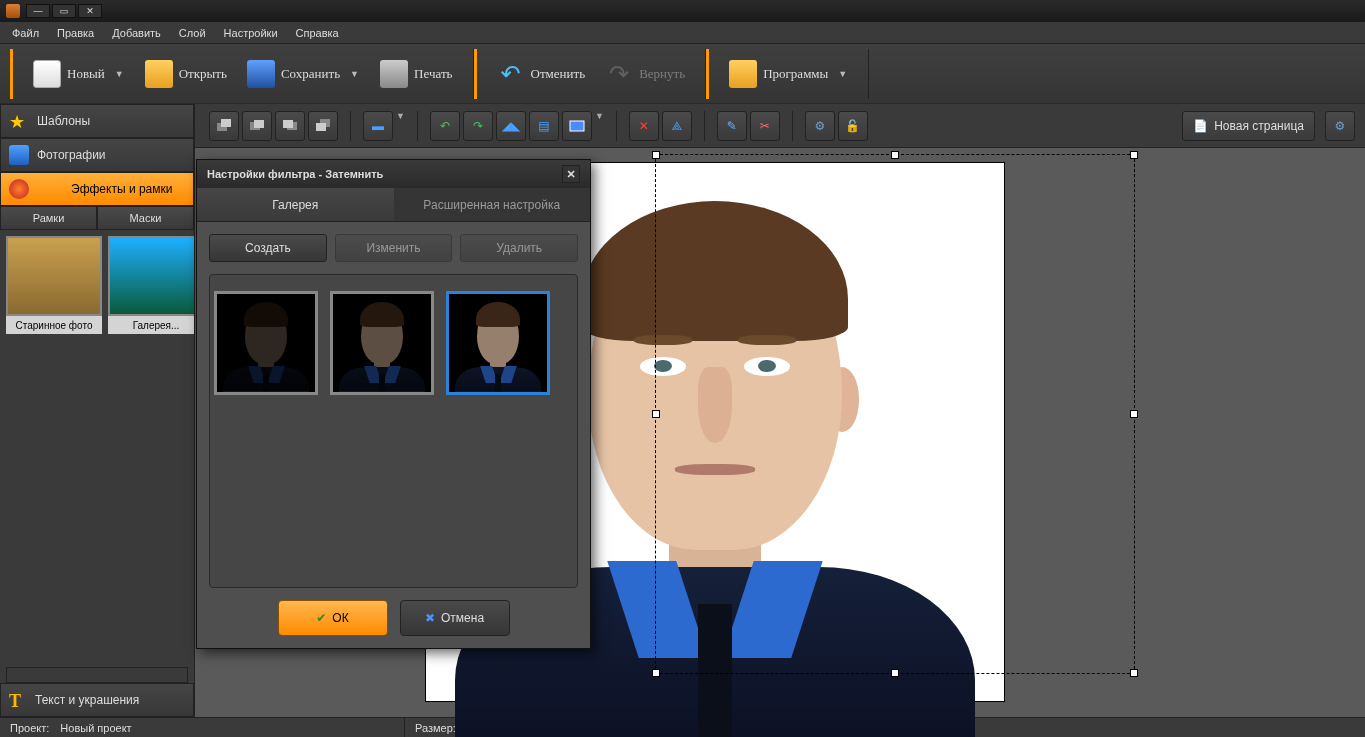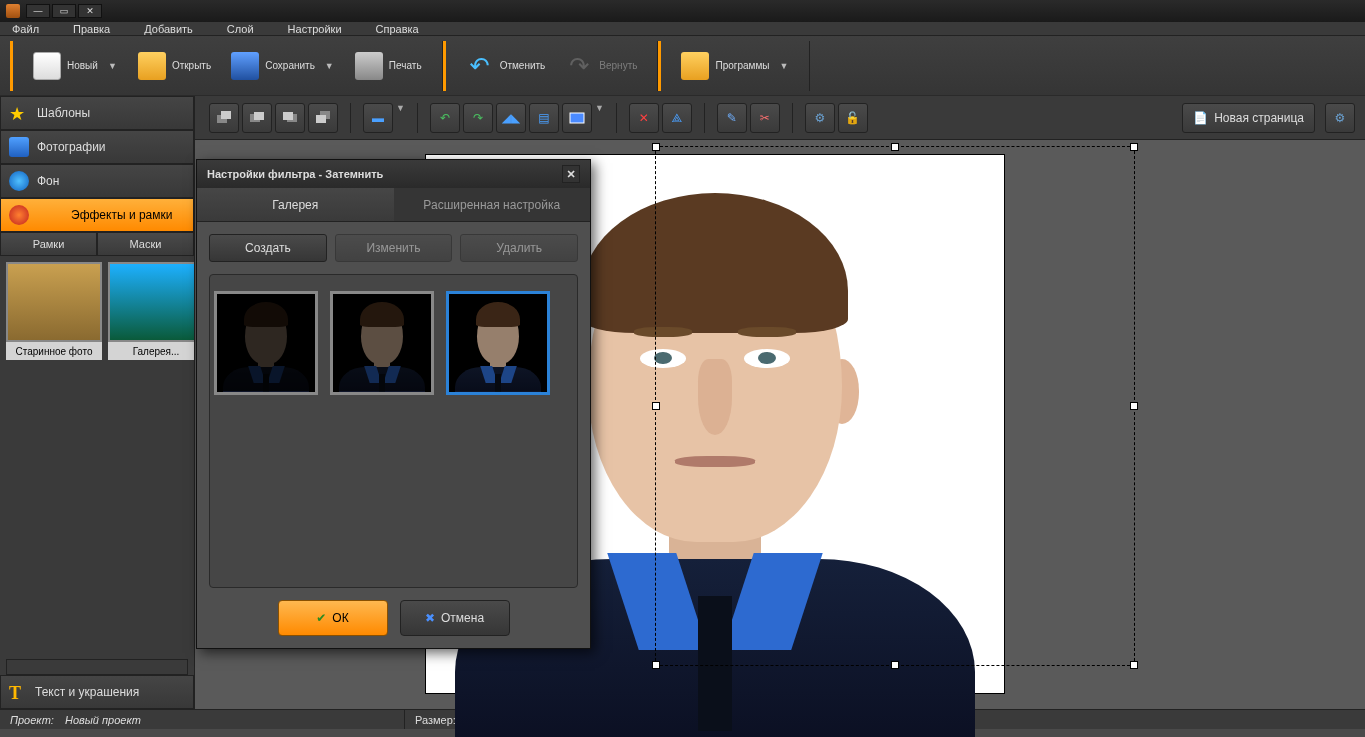--- a/index.html
+++ b/index.html
@@ -4,29 +4,29 @@
 <style>
 * { box-sizing: border-box; margin: 0; padding: 0; font-family: Arial, sans-serif; }
 body { width: 1365px; height: 737px; background: #4a4a4a; color: #ddd; font-size: 12px; overflow: hidden; position: relative; }
 
 .titlebar { height: 22px; background: linear-gradient(#2a2a2a,#1a1a1a); display: flex; align-items: center; padding: 0 6px; }
 .titlebar .icon { width: 14px; height: 14px; background: linear-gradient(#e08030,#a05010); margin-right: 6px; border-radius: 2px; }
 .titlebar .title { font-size: 11px; color: #ddd; flex: 1; }
 .titlebar .winbtns { display: flex; gap: 2px; }
 .titlebar .winbtn { width: 24px; height: 14px; background: #333; border: 1px solid #111; display:flex; align-items:center; justify-content:center; font-size:9px; }
 
-.menubar { height: 14px; background: #3a3a3a; display: flex; align-items: center; padding: 0 4px; gap: 18px; border-bottom: 1px solid #222; }
+.menubar { height: 22px; background: #3a3a3a; display: flex; align-items: center; padding: 0 4px; gap: 2px; border-bottom: 1px solid #222; }
 .menubar .item { padding: 3px 8px; font-size: 11px; cursor: pointer; }
 
 .maintoolbar { height: 60px; background: linear-gradient(#3f3f3f,#353535); display: flex; align-items: center; padding: 0 10px; gap: 0; border-bottom: 1px solid #2a2a2a; }
 .tbgroup { display: flex; align-items: center; padding: 0 10px; border-right: 1px solid #222; height: 50px; }
 .tbgroup.accent { border-left: 3px solid #ff9a00; }
 .tbbtn { display: flex; align-items: center; gap: 6px; padding: 6px 10px; cursor: pointer; }
 .tbicon { width: 28px; height: 28px; border-radius: 3px; display:flex; align-items:center; justify-content:center; }
-.tblabel { font-size: 10px; }
+.tblabel { font-size: 13px; font-family: Liberation Serif, serif; }
 .tbdrop { width: 10px; color: #bbb; font-size: 9px; margin-left: 4px; }
 .disabled { opacity: 0.4; pointer-events:none; }
 
 .content { display: flex; height: 613px; }
 
 .sidebar { width: 195px; background: #3a3a3a; border-right: 1px solid #222; display:flex; flex-direction:column; }
 .sidehead { height: 34px; display: flex; align-items: center; gap: 8px; padding: 0 8px; background: linear-gradient(#454545,#383838); border: 1px solid #222; cursor: pointer; font-size: 12px; }
 .sidehead.active { background: linear-gradient(#ffb03a,#ff8a00); color: #000; gap: 42px; }
 .sidehead .sicon { width: 20px; height: 20px; border-radius: 3px; }
 .subtabs { display: flex; border-radius: 8px; }
@@ -166,24 +166,20 @@
 <div class="content">
   <div class="sidebar">
     <div class="sidehead">
       <div class="sicon" style="color:#ffcc00;font-size:18px;">★</div>
       <span>Шаблоны</span>
     </div>
     <div class="sidehead">
       <div class="sicon" style="background:linear-gradient(#50a0ff,#2060c0);"></div>
       <span>Фотографии</span>
     </div>
-    <div class="sidehead">
-      <div class="sicon" style="background:radial-gradient(#50c0ff,#1060c0);border-radius:50%;"></div>
-      <span>Фон</span>
-    </div>
     <div class="sidehead active">
       <div class="sicon" style="background:radial-gradient(#ff8030,#c02020);border-radius:50%;"></div>
       <span>Эффекты и рамки</span>
     </div>
     <div class="subtabs">
       <div class="subtab">Рамки</div>
       <div class="subtab">Маски</div>
     </div>
     <div class="effects-body">
       <div class="effcol">
@@ -319,21 +315,21 @@
       <div class="selhandle" style="top:calc(50% - 4px);left:-4px;"></div>
       <div class="selhandle" style="top:calc(50% - 4px);right:-4px;"></div>
       <div class="selhandle" style="bottom:-4px;left:-4px;"></div>
       <div class="selhandle" style="bottom:-4px;left:calc(50% - 4px);"></div>
       <div class="selhandle" style="bottom:-4px;right:-4px;"></div>
     </div>
   </div>
 </div>
 
 <div class="statusbar">
-  <div class="statusseg" style="width:405px;font-style:italic;">
+  <div class="statusseg" style="width:405px;">
     <span>Проект:</span>&nbsp;<span>Новый проект</span>
   </div>
   <div class="statusseg" style="width:150px;">
     <span>Размер:</span>&nbsp;<span>1280x1024</span>
   </div>
   <div class="statusseg" style="width:90px;">
     <span>Слоев:</span>&nbsp;<span>1</span>
   </div>
   <div class="statusseg" style="flex:1;border-right:none;">
     <span>Для вызова справки нажмите F1.</span>

